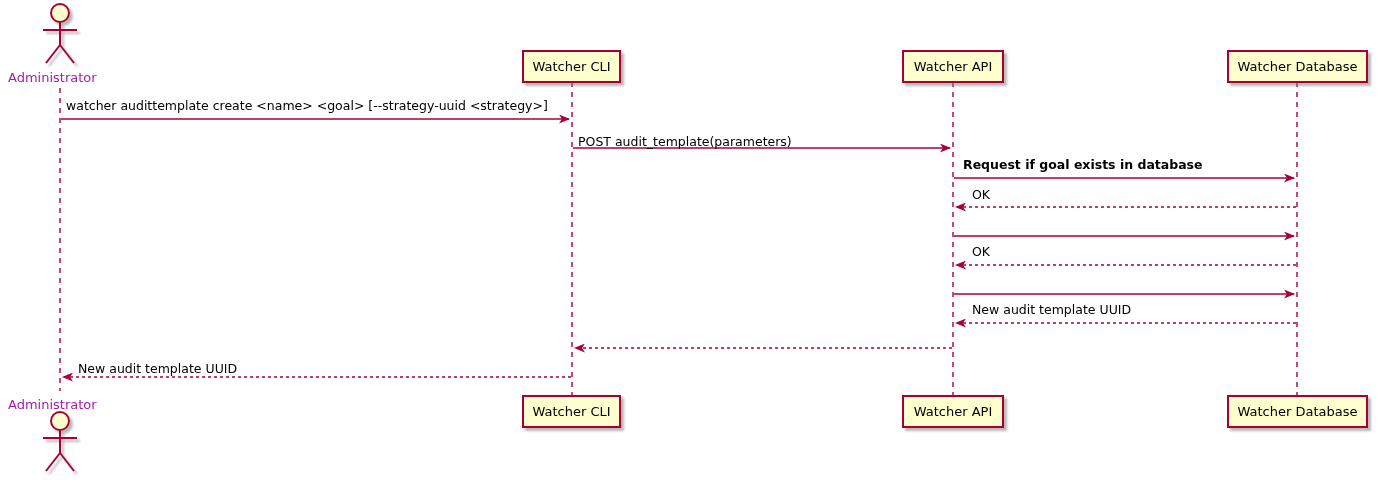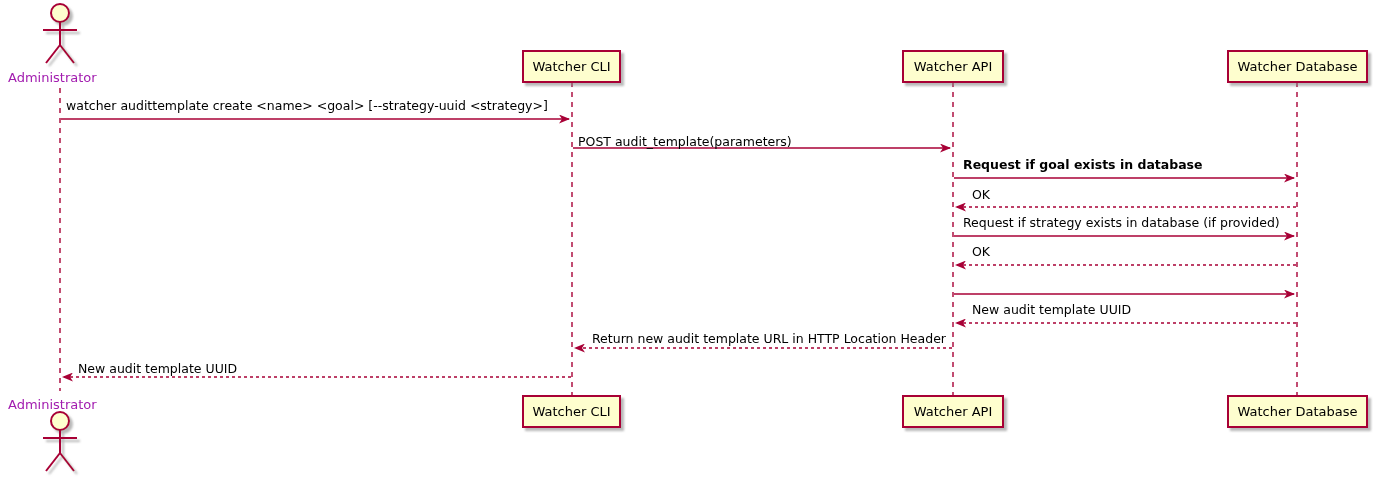--- a/index.html
+++ b/index.html
@@ -145,24 +145,22 @@
   <div class="actor-label" style="left:8px; top:398px;">Administrator</div>
 
   <div class="msg-label" style="left:66px; top:100px;">watcher audittemplate create &lt;name&gt; &lt;goal&gt; [--strategy-uuid &lt;strategy&gt;]</div>
 
   <div class="msg-label" style="left:578px; top:129px;margin-top:7px;">POST audit_template(parameters)</div>
 
   <div class="msg-label" style="left:963px; top:159px;font-weight:bold;">Request if goal exists in database</div>
 
   <div class="msg-label" style="left:972px; top:189px;">OK</div>
 
-  <div class="msg-label" style="left:963px; top:217px;">Request if strategy exists in database (if provided)</div>
 
   <div class="msg-label" style="left:972px; top:246px;">OK</div>
 
 
   <div class="msg-label" style="left:972px; top:304px;">New audit template UUID</div>
 
-  <div class="msg-label" style="left:592px; top:333px;">Return new audit template URL in HTTP Location Header</div>
 
   <div class="msg-label" style="left:78px; top:363px;">New audit template UUID</div>
 
 </div>
 
 </body></html>

